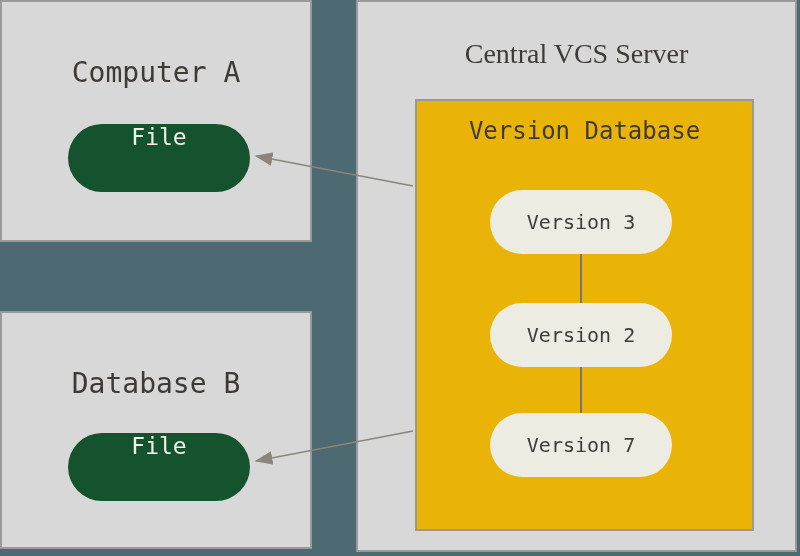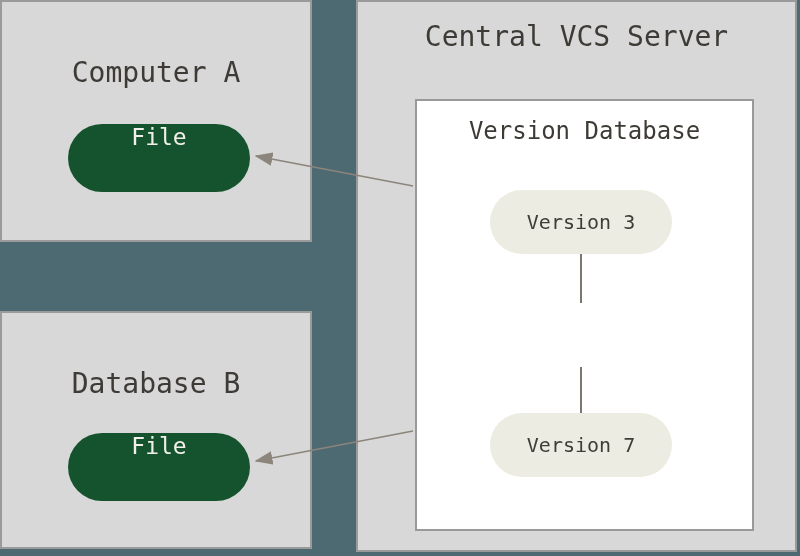--- a/index.html
+++ b/index.html
@@ -26,36 +26,36 @@
   .panel-title {
     position: absolute;
     left: 0; width: 100%;
     text-align: center;
     font-size: 28px;
     color: #3e3b36;
     letter-spacing: 0px;
     white-space: nowrap;
   }
   #computer-a .panel-title, #computer-b .panel-title { top: 54px; }
-  #central-server .panel-title { top: 18px; }
+  #central-server .panel-title { top: 36px; font-family: Liberation Serif, serif; }
   .file-pill {
     position: absolute;
     left: 66px; top: 120px;
     width: 182px; height: 68px;
     background: #14532d;
     border-radius: 34px;
     display: flex; align-items: flex-start; justify-content: center;
     color: #f0efe9;
     font-size: 23px;
   }
   #version-db {
     position: absolute;
     left: 57px; top: 97px;
     width: 339px; height: 432px;
-    background: #ffffff;
+    background: #eab308;
     border: 2px solid #999999;
     box-sizing: border-box;
   }
   .db-title {
     position: absolute;
     left: 0; top: 16px; width: 100%;
     text-align: center;
     font-size: 24px;
     color: #3e3b36;
     white-space: nowrap;
@@ -112,20 +112,23 @@
     <div class="panel-title">Central VCS Server</div>
 
     <div id="version-db">
       <div class="db-title">Version Database</div>
 
       <div class="version-pill" id="version-3">
         <span>Version 3</span>
       </div>
       <div class="connector" id="connector-3-2"></div>
 
+      <div class="version-pill" id="version-2">
+        <span>Version 2</span>
+      </div>
       <div class="connector" id="connector-2-1"></div>
 
       <div class="version-pill" id="version-1">
         <span>Version 7</span>
       </div>
     </div>
   </div>
 
   <svg id="arrow-layer" viewBox="0 0 800 556" xmlns="http://www.w3.org/2000/svg">
     <defs>

